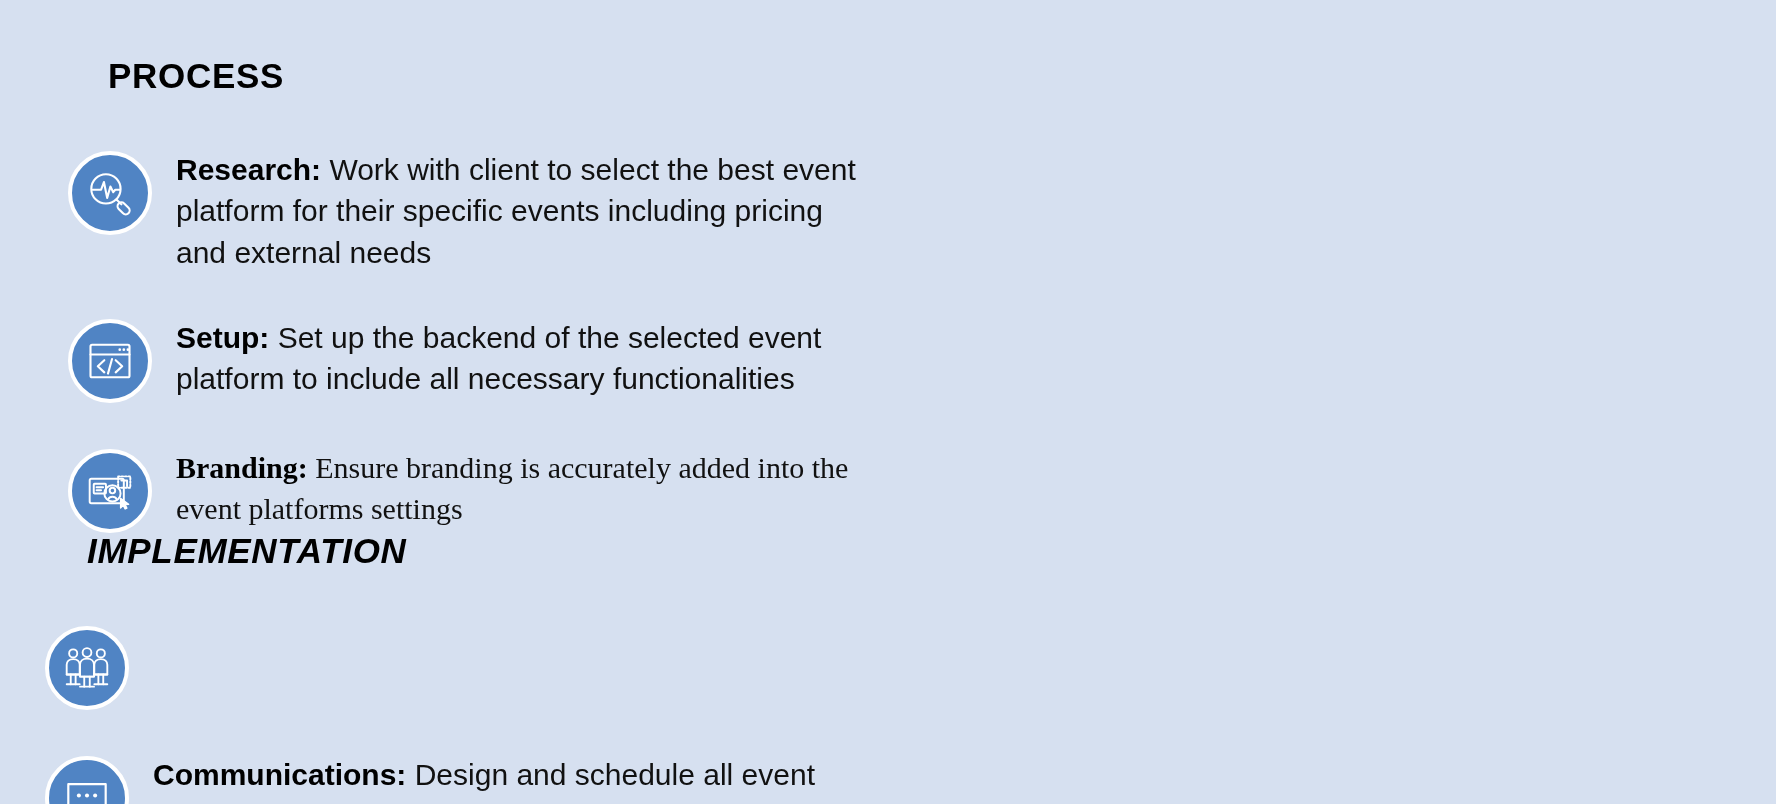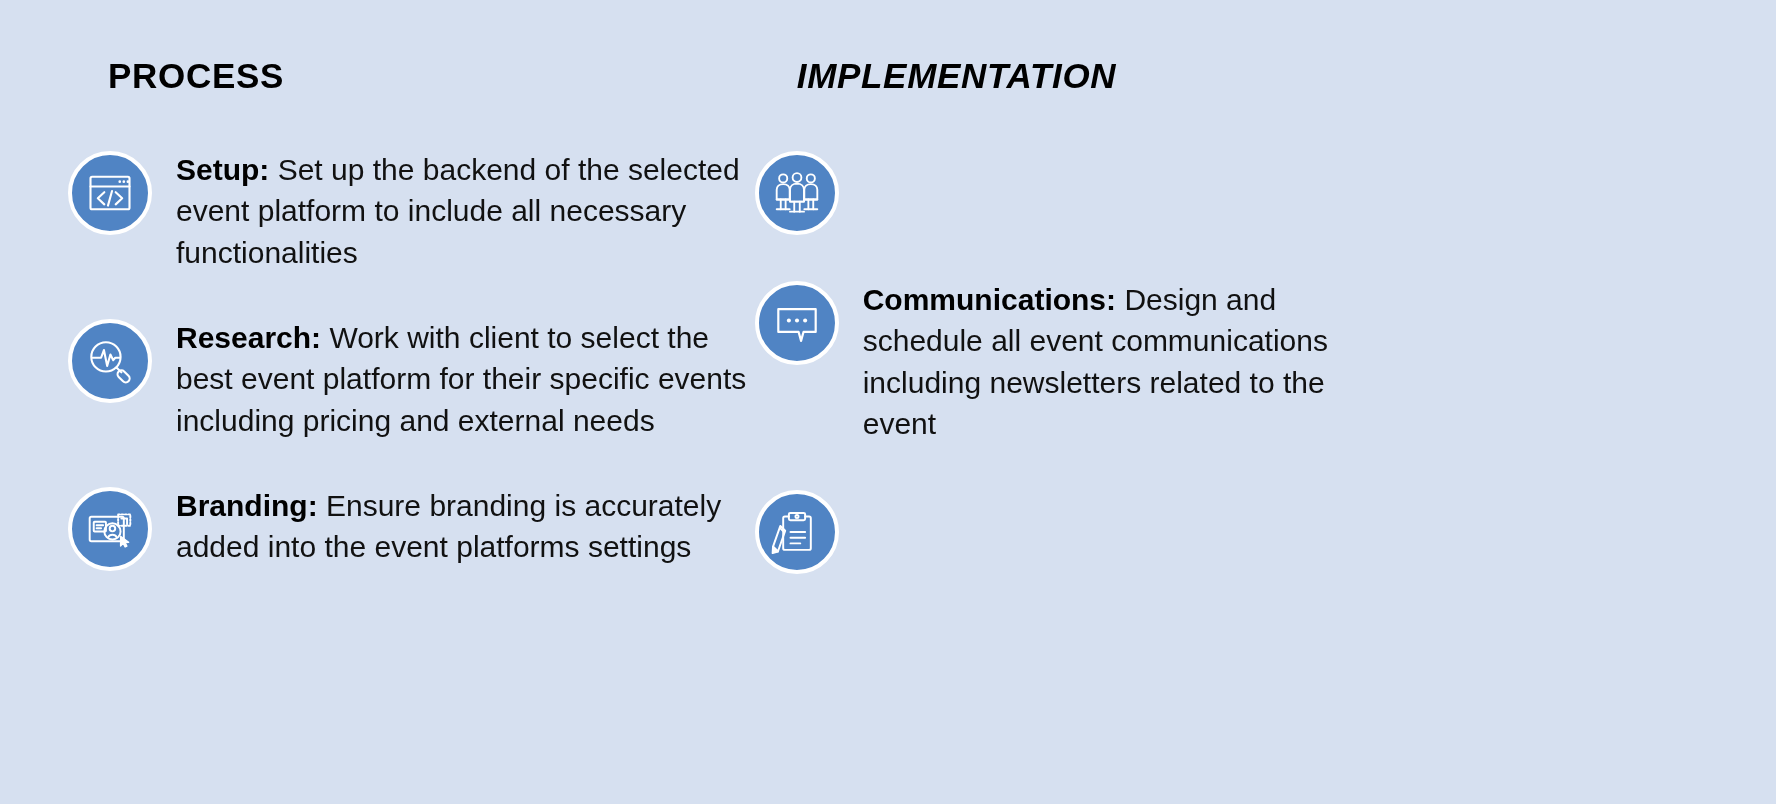--- a/index.html
+++ b/index.html
@@ -14,20 +14,21 @@
     font-family: "Liberation Sans", sans-serif;
     overflow: hidden;
   }
   .board {
     position: relative;
     width: 1436px;
     height: 804px;
     background: #d6e0f0;
     box-sizing: border-box;
     display: flex;
+    flex-direction: column;
     padding: 58px 40px 0 40px;
   }
   .column {
     box-sizing: border-box;
   }
   .column-left {
     width: 905px;
     padding-left: 28px;
   }
   .column-right {
@@ -47,21 +48,21 @@
   .column-right .col-heading {
     margin-left: 42px;
     font-style: italic;
   }
   .item {
     display: flex;
     flex-direction: row;
     align-items: flex-start;
     margin-bottom: 42px;
   }
-  .item:last-child { margin-bottom: 12px; }
+  .item:last-child { margin-bottom: 0; font-family: Liberation Serif, serif; }
 
   .icon-badge {
     flex: 0 0 auto;
     width: 84px;
     height: 84px;
     border-radius: 50%;
     background: #5084c4;
     border: 4px solid #ffffff;
     box-sizing: border-box;
     display: flex;
@@ -92,46 +93,46 @@
 <body>
 
 <div class="board">
 
   <div class="column column-left">
     <h2 class="col-heading">PROCESS</h2>
 
     <div class="item">
       <div class="icon-badge">
         <svg viewBox="0 0 64 64" fill="none" stroke="#ffffff" stroke-width="2.6" stroke-linecap="round" stroke-linejoin="round">
+          <circle cx="27" cy="27" r="18"></circle>
+          <path d="M10.5 28 L21 28 L24.5 18.5 L28.5 38 L32.5 24 L36 31 L38.5 28 L44 28"></path>
+          <line x1="40" y1="40" x2="46" y2="46"></line>
+          <rect x="44" y="42.5" width="9.5" height="17" rx="4.7" transform="rotate(-45 48.7 51)"></rect>
+        </svg>
+      </div>
+      <div class="item-text">
+        <span class="lead">Research:</span><span> Work with client to select the best event platform for their specific events including pricing and external needs</span>
+      </div>
+    </div>
+
+    <div class="item">
+      <div class="icon-badge">
+        <svg viewBox="0 0 64 64" fill="none" stroke="#ffffff" stroke-width="2.6" stroke-linecap="round" stroke-linejoin="round">
           <rect x="8" y="12" width="48" height="40" rx="2"></rect>
           <line x1="8" y1="24" x2="56" y2="24"></line>
           <circle cx="44" cy="18" r="1.6" fill="#ffffff" stroke="none"></circle>
           <circle cx="49" cy="18" r="1.6" fill="#ffffff" stroke="none"></circle>
           <circle cx="54" cy="18" r="1.6" fill="#ffffff" stroke="none"></circle>
           <polyline points="25,31 17,38.5 25,46"></polyline>
           <polyline points="39,31 47,38.5 39,46"></polyline>
           <line x1="34.5" y1="29.5" x2="29.5" y2="47.5"></line>
         </svg>
       </div>
       <div class="item-text">
         <span class="lead">Setup:</span><span> Set up the backend of the selected event platform to include all necessary functionalities</span>
-      </div>
-    </div>
-
-    <div class="item">
-      <div class="icon-badge">
-        <svg viewBox="0 0 64 64" fill="none" stroke="#ffffff" stroke-width="2.6" stroke-linecap="round" stroke-linejoin="round">
-          <circle cx="27" cy="27" r="18"></circle>
-          <path d="M10.5 28 L21 28 L24.5 18.5 L28.5 38 L32.5 24 L36 31 L38.5 28 L44 28"></path>
-          <line x1="40" y1="40" x2="46" y2="46"></line>
-          <rect x="44" y="42.5" width="9.5" height="17" rx="4.7" transform="rotate(-45 48.7 51)"></rect>
-        </svg>
-      </div>
-      <div class="item-text">
-        <span class="lead">Research:</span><span> Work with client to select the best event platform for their specific events including pricing and external needs</span>
       </div>
     </div>
 
     <div class="item">
       <div class="icon-badge">
         <svg viewBox="0 0 64 64" fill="none" stroke="#ffffff" stroke-width="2.4" stroke-linecap="round" stroke-linejoin="round">
           <rect x="7" y="17" width="42" height="30" rx="2"></rect>
           <rect x="12" y="23" width="15" height="12" rx="1"></rect>
           <line x1="15.5" y1="27.5" x2="23.5" y2="27.5"></line>
           <line x1="15.5" y1="31" x2="21" y2="31"></line>

